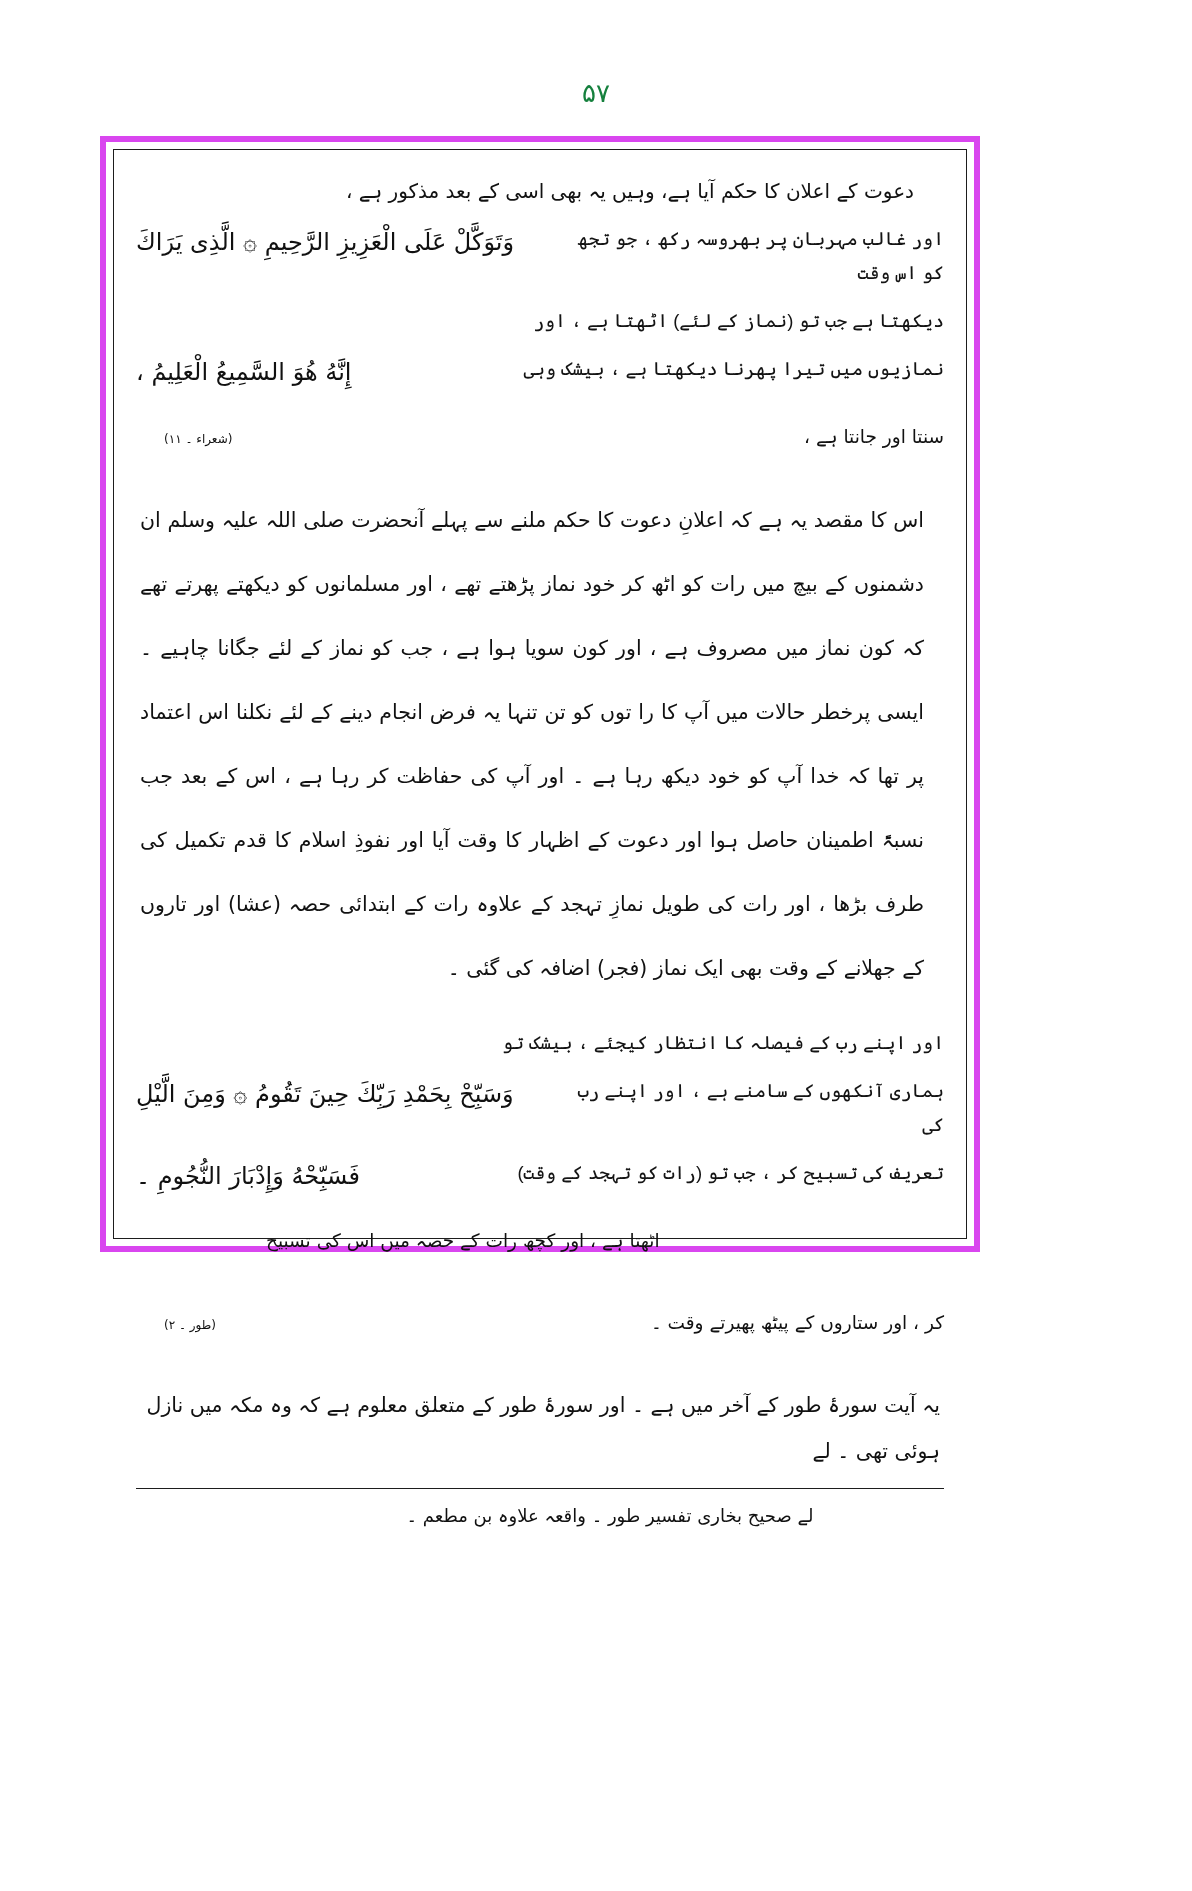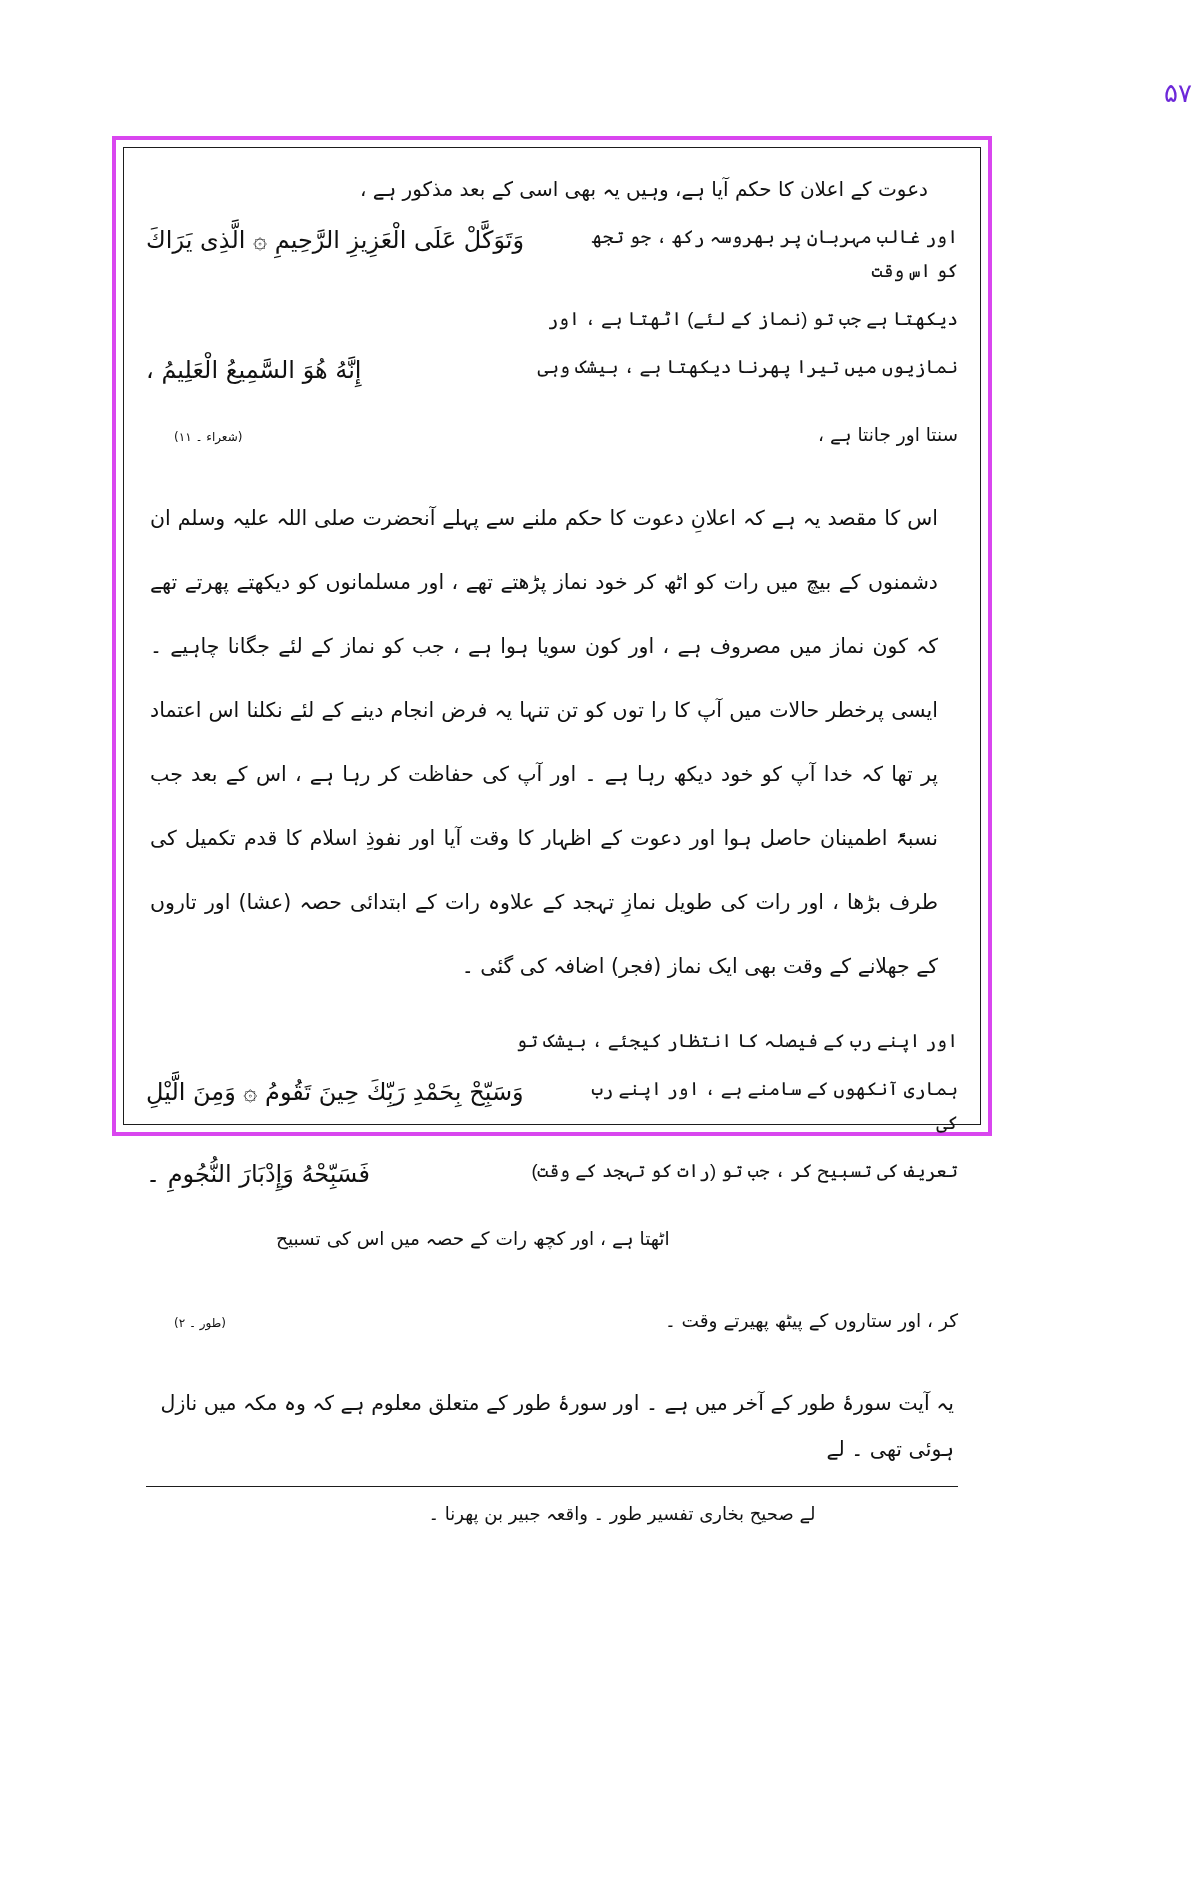--- a/index.html
+++ b/index.html
@@ -15,34 +15,35 @@
     color: #111;
     overflow: hidden;
   }
 
   
   .page-number {
     position: absolute;
     top: 78px;
     left: 0;
     right: 0;
+    text-align: center;
     font-size: 26px;
     font-family: "DejaVu Sans", sans-serif;
-    color: #6d28d9;
+    color: #15803d;
     letter-spacing: 1px;
   }
 
   
   .page-frame-outer {
     position: absolute;
     top: 136px;
-    left: 112px;
+    left: 100px;
     width: 880px;
-    height: 1000px;
-    border: 4px solid #d946ef;
+    height: 1116px;
+    border: 6px solid #d946ef;
     box-sizing: border-box;
   }
   .page-frame-inner {
     position: absolute;
     top: 7px;
     left: 7px;
     right: 7px;
     bottom: 7px;
     border: 1px solid #1d1d1d;
     box-sizing: border-box;
@@ -211,17 +212,17 @@
         <div class="spacer-sm"></div>
         <div class="verse-tail">
           <div class="urdu tail-text">کر ، اور ستاروں کے پیٹھ پھیرتے وقت ۔</div>
           <div class="urdu source-ref">(طور ۔ ۲)</div>
         </div>
       </div>
 
       <div class="urdu closing-note">یہ آیت سورۂ طور کے آخر میں ہے ۔ اور سورۂ طور کے متعلق معلوم ہے کہ وہ مکہ میں نازل ہوئی تھی ۔ لے</div>
 
       <div class="footnote-rule"></div>
-      <div class="urdu footnote">لے صحیح بخاری تفسیر طور ۔ واقعہ جبیر بن پھرنا ۔</div>
+      <div class="urdu footnote">لے صحیح بخاری تفسیر طور ۔ واقعہ علاوہ بن مطعم ۔</div>
 
     </div>
   </div>
 </div>
 
 </body></html>

